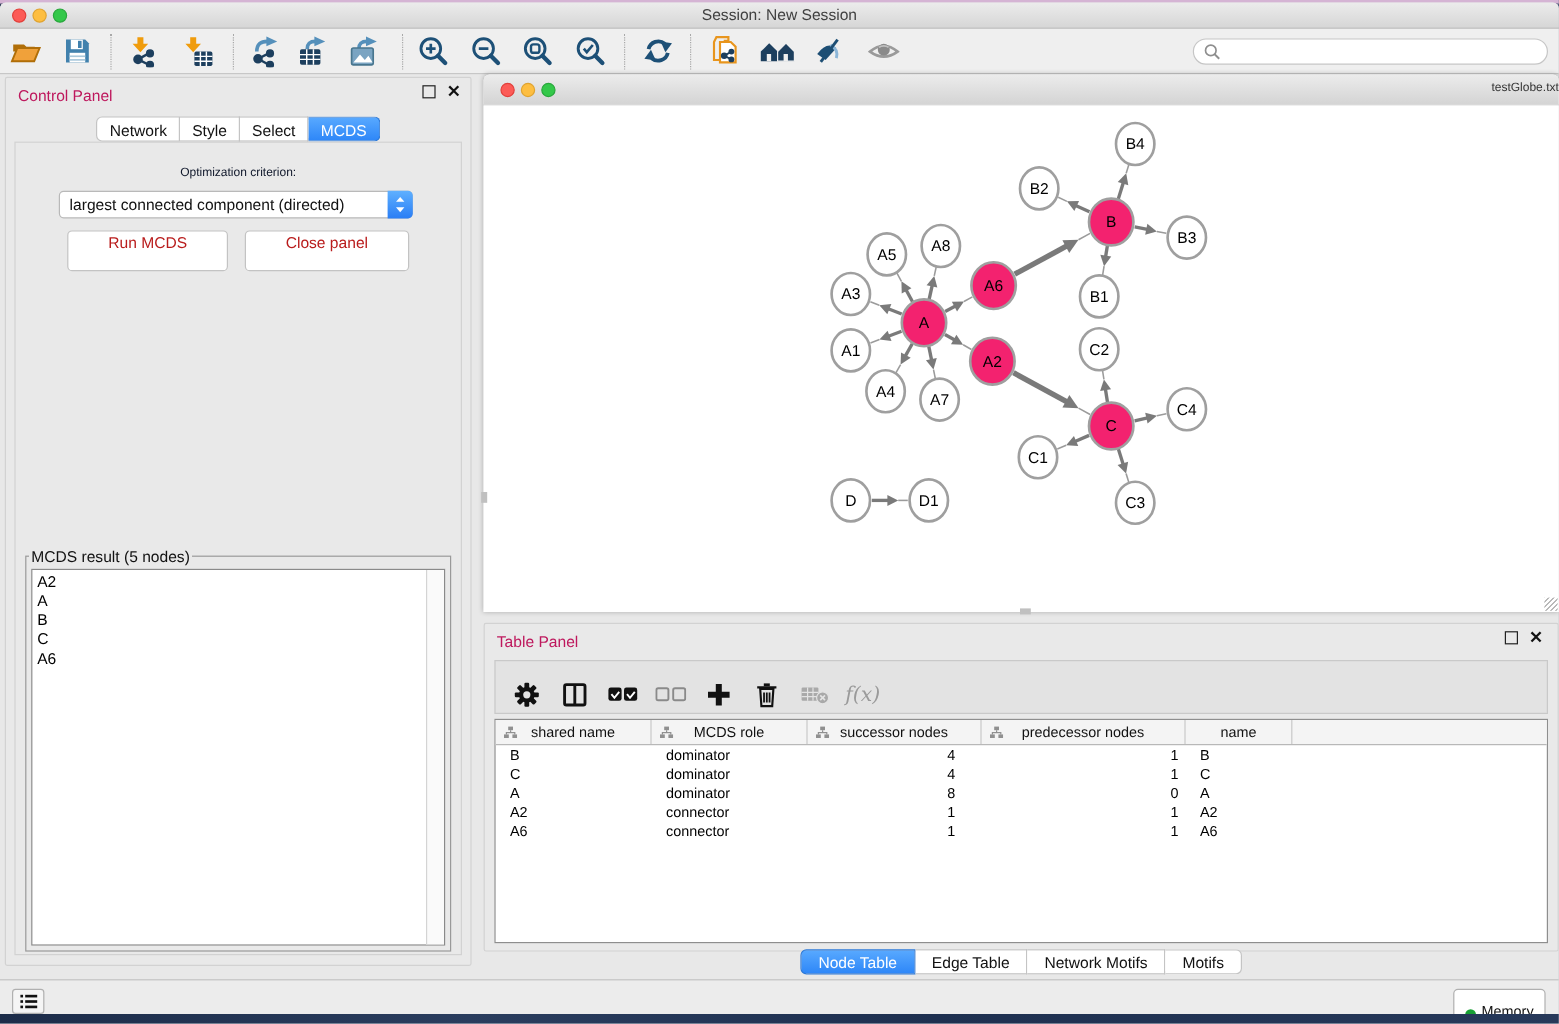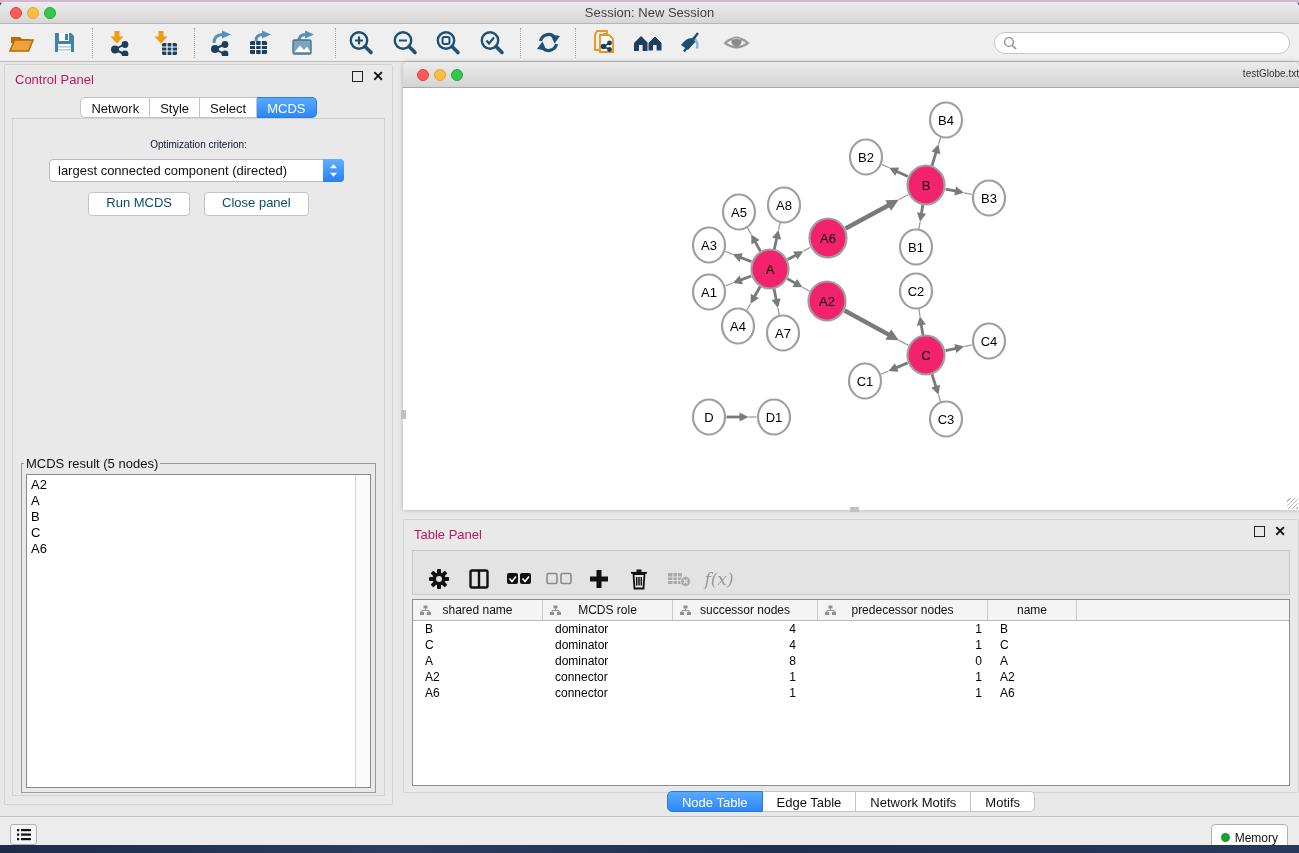--- a/index.html
+++ b/index.html
@@ -33,21 +33,21 @@
   .seg-item { height:21px; line-height:21px; padding:0 10px; background:#fff; border:1px solid #c4c4c4; border-left:none; font-size:13px; color:#111; }
   .seg-item:first-child { border-left:1px solid #c4c4c4; border-radius:5px 0 0 5px;text-align:right; }
   .seg-item:last-child { border-radius:0 5px 5px 0; }
   .seg-item.active { background:linear-gradient(#58a9ff,#2e87f8); border-color:#2e7ad8; color:#fff; }
   .cp-tabs { position:absolute; top:32px; left:0; right:0; display:flex; justify-content:center; z-index:2; }
   .cp-body { position:absolute; left:7px; right:7px; top:53px; bottom:8px; border:1px solid #d2d2d2; background:#e9e9e9; }
   .opt-label { position:absolute; top:20px; left:0; right:0; text-align:center; font-size:10px; color:#0f172a; }
   .dropdown { position:absolute; left:36px; right:40px; top:40px; height:23px; background:#fff; border:1px solid #b9b9b9; border-radius:4px; font-size:13px; color:#111; line-height:21px; padding-left:8px; white-space:nowrap; }
   .dd-step { position:absolute; right:-1px; top:-1px; width:21px; height:23px; border-radius:0 4px 4px 0; background:linear-gradient(#5fb0ff,#2a7ef5); display:flex; align-items:center; justify-content:center; }
   .btnrow { position:absolute; top:73px; left:0; right:0; display:flex; justify-content:center; gap:14px; }
-  .pushbtn { height:24px; line-height:20px; background:#fff; border:1px solid #c3c3c3; border-radius:4px; font-size:13px; color:#0c4a6e; padding:0 17px; }
+  .pushbtn { height:34px; line-height:20px; background:#fff; border:1px solid #c3c3c3; border-radius:4px; font-size:13px; color:#b91c1c; padding:0 33px; }
   .resultbox { position:absolute; left:8px; right:8px; top:337px; bottom:2px; border:1px solid #9a9a9a; background:#e9e9e9; }
   .resultbox legend { font-size:13px; color:#111; padding:0 2px; margin-left:2px; }
   .resultlist { position:absolute; left:4px; right:4px; top:3px; bottom:4px; background:#fff; border:1px solid #8a8a8a; font-size:13px; color:#000; padding:2px 4px; line-height:16px; }
   .resultscroll { position:absolute; right:0; top:0; bottom:0; width:15px; background:#fafafa; border-left:1px solid #d4d4d4; }
 
   .netwin { position:absolute; left:403px; top:0px; width:896px; height:448px; background:#fff; border-radius:5px 5px 0 0; box-shadow:0 0 4px rgba(0,0,0,0.25); }
   .netwin .wtitle { position:absolute; top:0; left:0; right:0; height:26px; background:linear-gradient(#ececec,#d4d4d4); border-bottom:1px solid #a9a9a9; border-radius:5px 5px 0 0; }
   .netwin .wtitle .t { position:absolute; left:0; right:0; top:6px; text-align:right; font-size:10px; color:#333; }
   .canvas { position:absolute; top:26px; left:0; right:0; bottom:0; background:#fff; }
   .grip { position:absolute; right:1px; bottom:1px; width:11px; height:11px;
@@ -63,21 +63,21 @@
   .thead { display:flex; height:21px; background:#f4f4f4; border-bottom:1px solid #b8b8b8; }
   .th { position:relative; display:flex; align-items:center; justify-content:center; font-size:12px; color:#111; border-right:1px solid #c9c9c9; }
   .th .colicon { position:absolute; left:7px; top:5px; }
   .trow { display:flex; height:16px; font-size:12px; color:#000; align-items:center; }
   .td { padding:0 2px; overflow:hidden; white-space:nowrap; }
   .tp-tabs { position:absolute; left:403px; right:0; top:729px; display:flex; justify-content:center; }
   .tp-tabs .seg-item { padding:0 14px; }
 
   .statusbar { position:absolute; left:0; right:0; top:814px; height:29px; background:#ececec; border-top:1px solid #c3c3c3; }
   .menu-btn { position:absolute; left:10px; top:7px; width:27px; height:21px; background:#f5f5f5; border:1px solid #b0b0b0; border-radius:3px; display:flex; align-items:center; justify-content:center; }
-  .mem-btn { position:absolute; right:11px; top:7px; height:27px; background:#fff; border:1px solid #b0b0b0; border-radius:4px; display:flex; align-items:center; gap:5px; padding:0 9px; font-size:12px; color:#111; }
+  .mem-btn { position:absolute; right:11px; top:7px; height:27px; background:#fff; border:1px solid #b0b0b0; border-radius:4px; display:flex; align-items:flex-end; gap:5px; padding:0 9px; font-size:12px; color:#111; }
   .mem-dot { width:9px; height:9px; border-radius:50%; background:#18a035; }
 </style>
 </head>
 <body>
 
 <div class="wallpaper-top"></div>
 <div class="app">
 
   <div class="titlebar">
     <span class="tl red" style="left:10px"></span>

